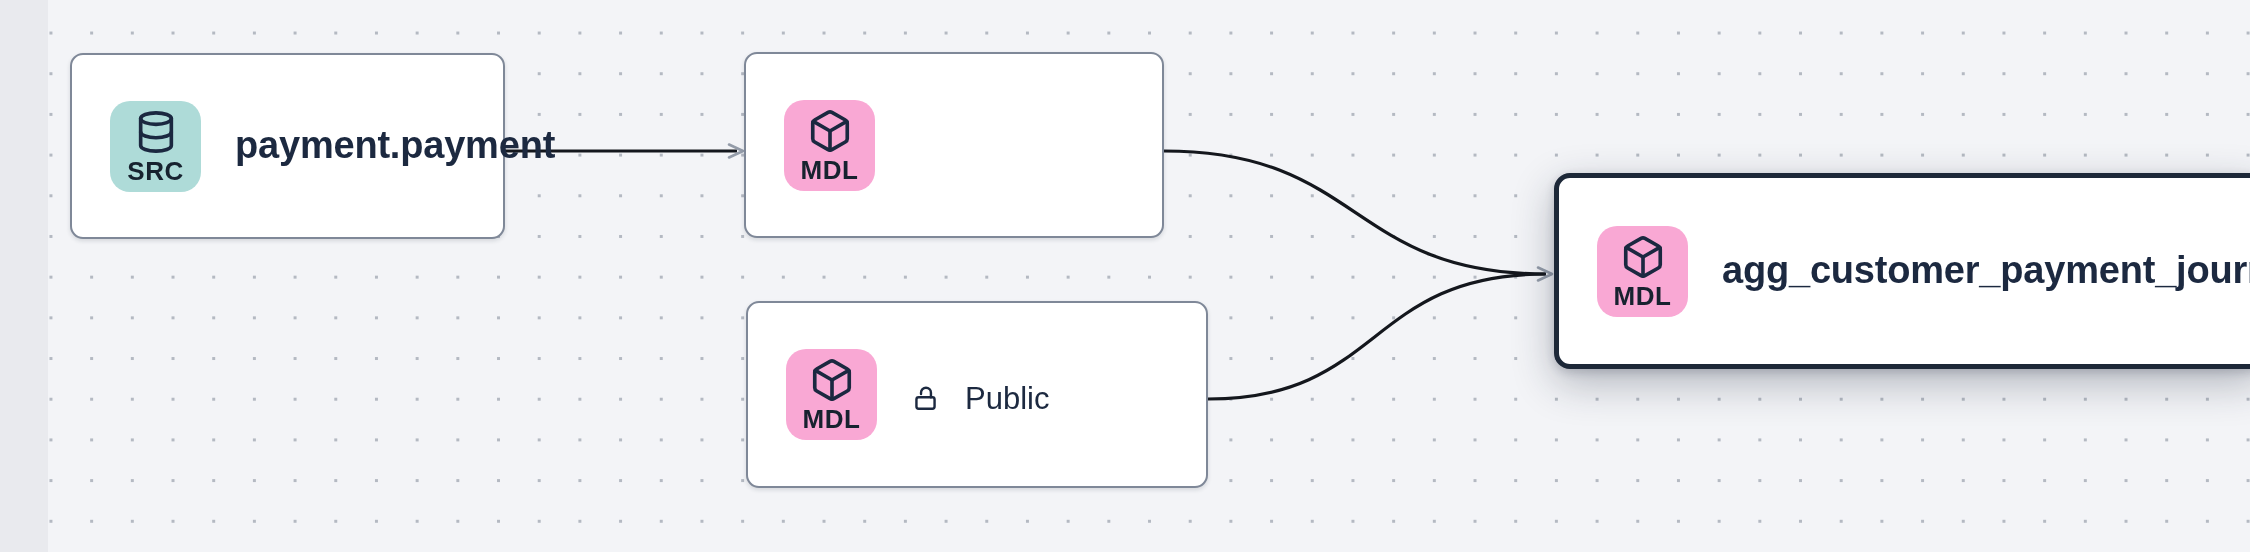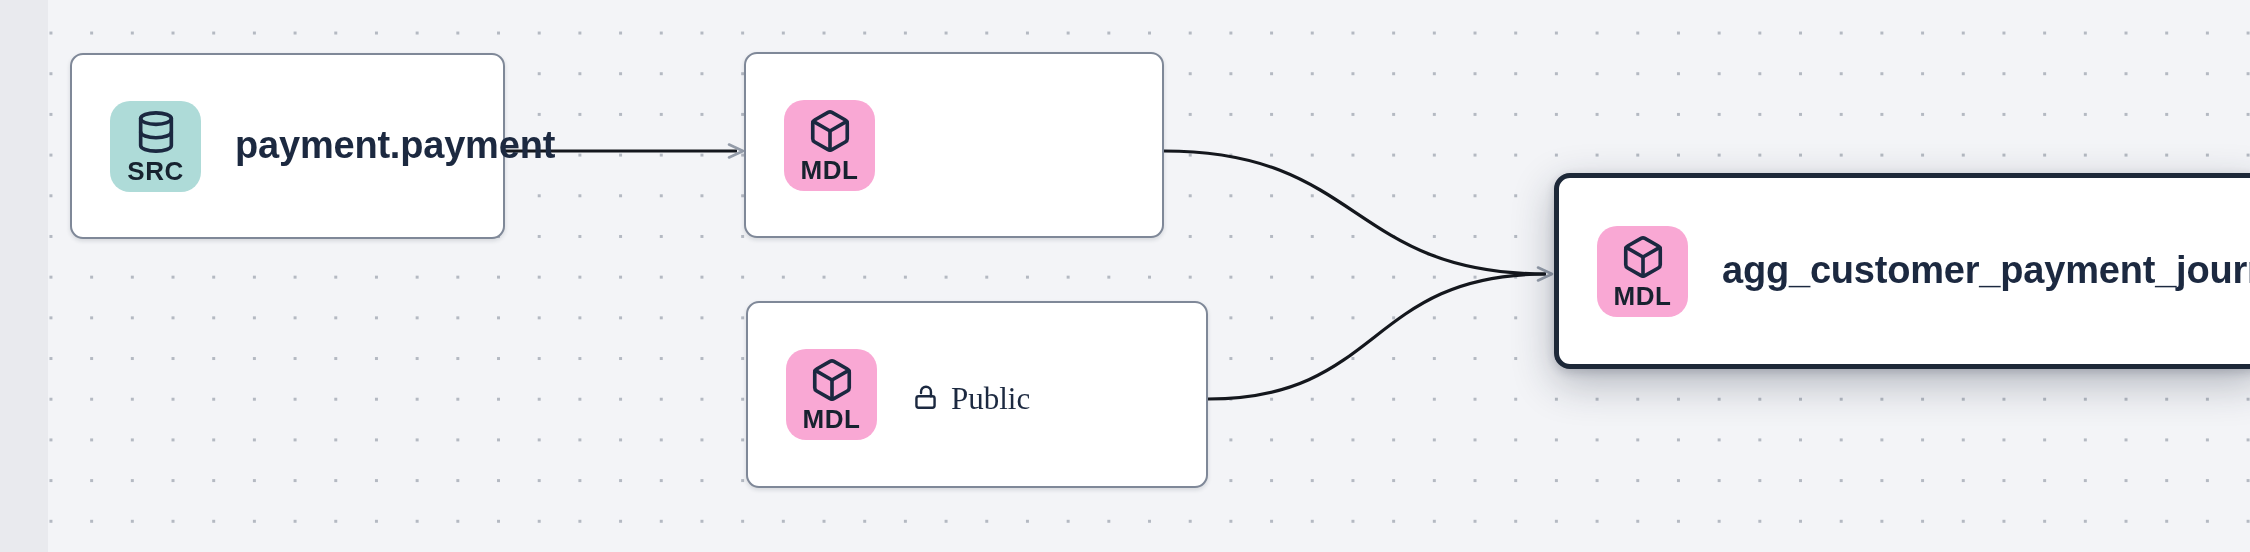--- a/index.html
+++ b/index.html
@@ -81,23 +81,23 @@
   }
   .node-title {
     font-size: 38px;
     font-weight: 600;
     letter-spacing: -0.2px;
     white-space: nowrap;
     line-height: 1.15;
   }
   .meta-row {
     display: flex;
-    gap: 11px;
+    align-items: center;
+    gap: 25px;
     margin-top: 7px;
-    font-family: Liberation Serif, serif;
   }
   .meta-row svg { width: 29px; height: 29px; display: block; }
   .meta-label {
     font-size: 31px;
     font-weight: 500;
     line-height: 1;
   }
 </style>
 </head>
 <body>

